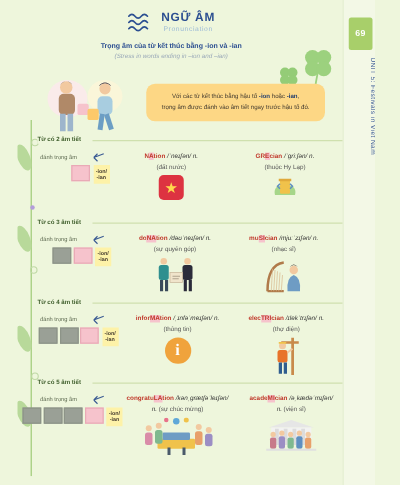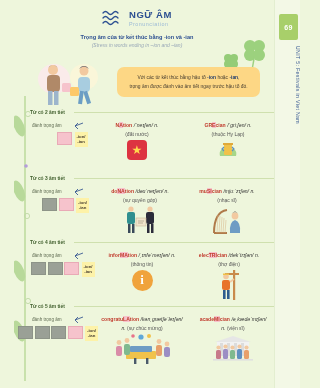--- a/index.html
+++ b/index.html
@@ -34,21 +34,21 @@
     position: absolute; top: 46px; left: 0; width: 26px;
     writing-mode: vertical-rl;
     font-size: 5.2px; color: #3a5a93; letter-spacing: .35px;
     text-align: left; white-space: nowrap;
     padding-left: 8px;
   }
 
   
   .header { position: absolute; top: 9px; left: 0; width: 274px; text-align: center; }
   .wave-row { display: flex; align-items: center; justify-content: center; gap: 5px; }
-  .title-blk { text-align: left; }
+  .title-blk { text-align: center; }
   .h-title { font-size: 9.5px; font-weight: bold; color: #2c4f91; letter-spacing: .6px; }
   .h-sub { font-size: 5.4px; color: #9bbad6; letter-spacing: .5px; margin-top: .5px; }
   .h-rule1 { font-size: 5.6px; font-weight: bold; color: #2c4f91; margin-top: 7px; }
   .h-rule2 { font-size: 5px; color: #9aa9b8; margin-top: 2px; font-style: italic; }
 
   
   .callout {
     position: absolute; top: 67px; left: 117px; width: 143px;
     background: #fdd785; border-radius: 7px;
     padding: 6px 8px 6px;

